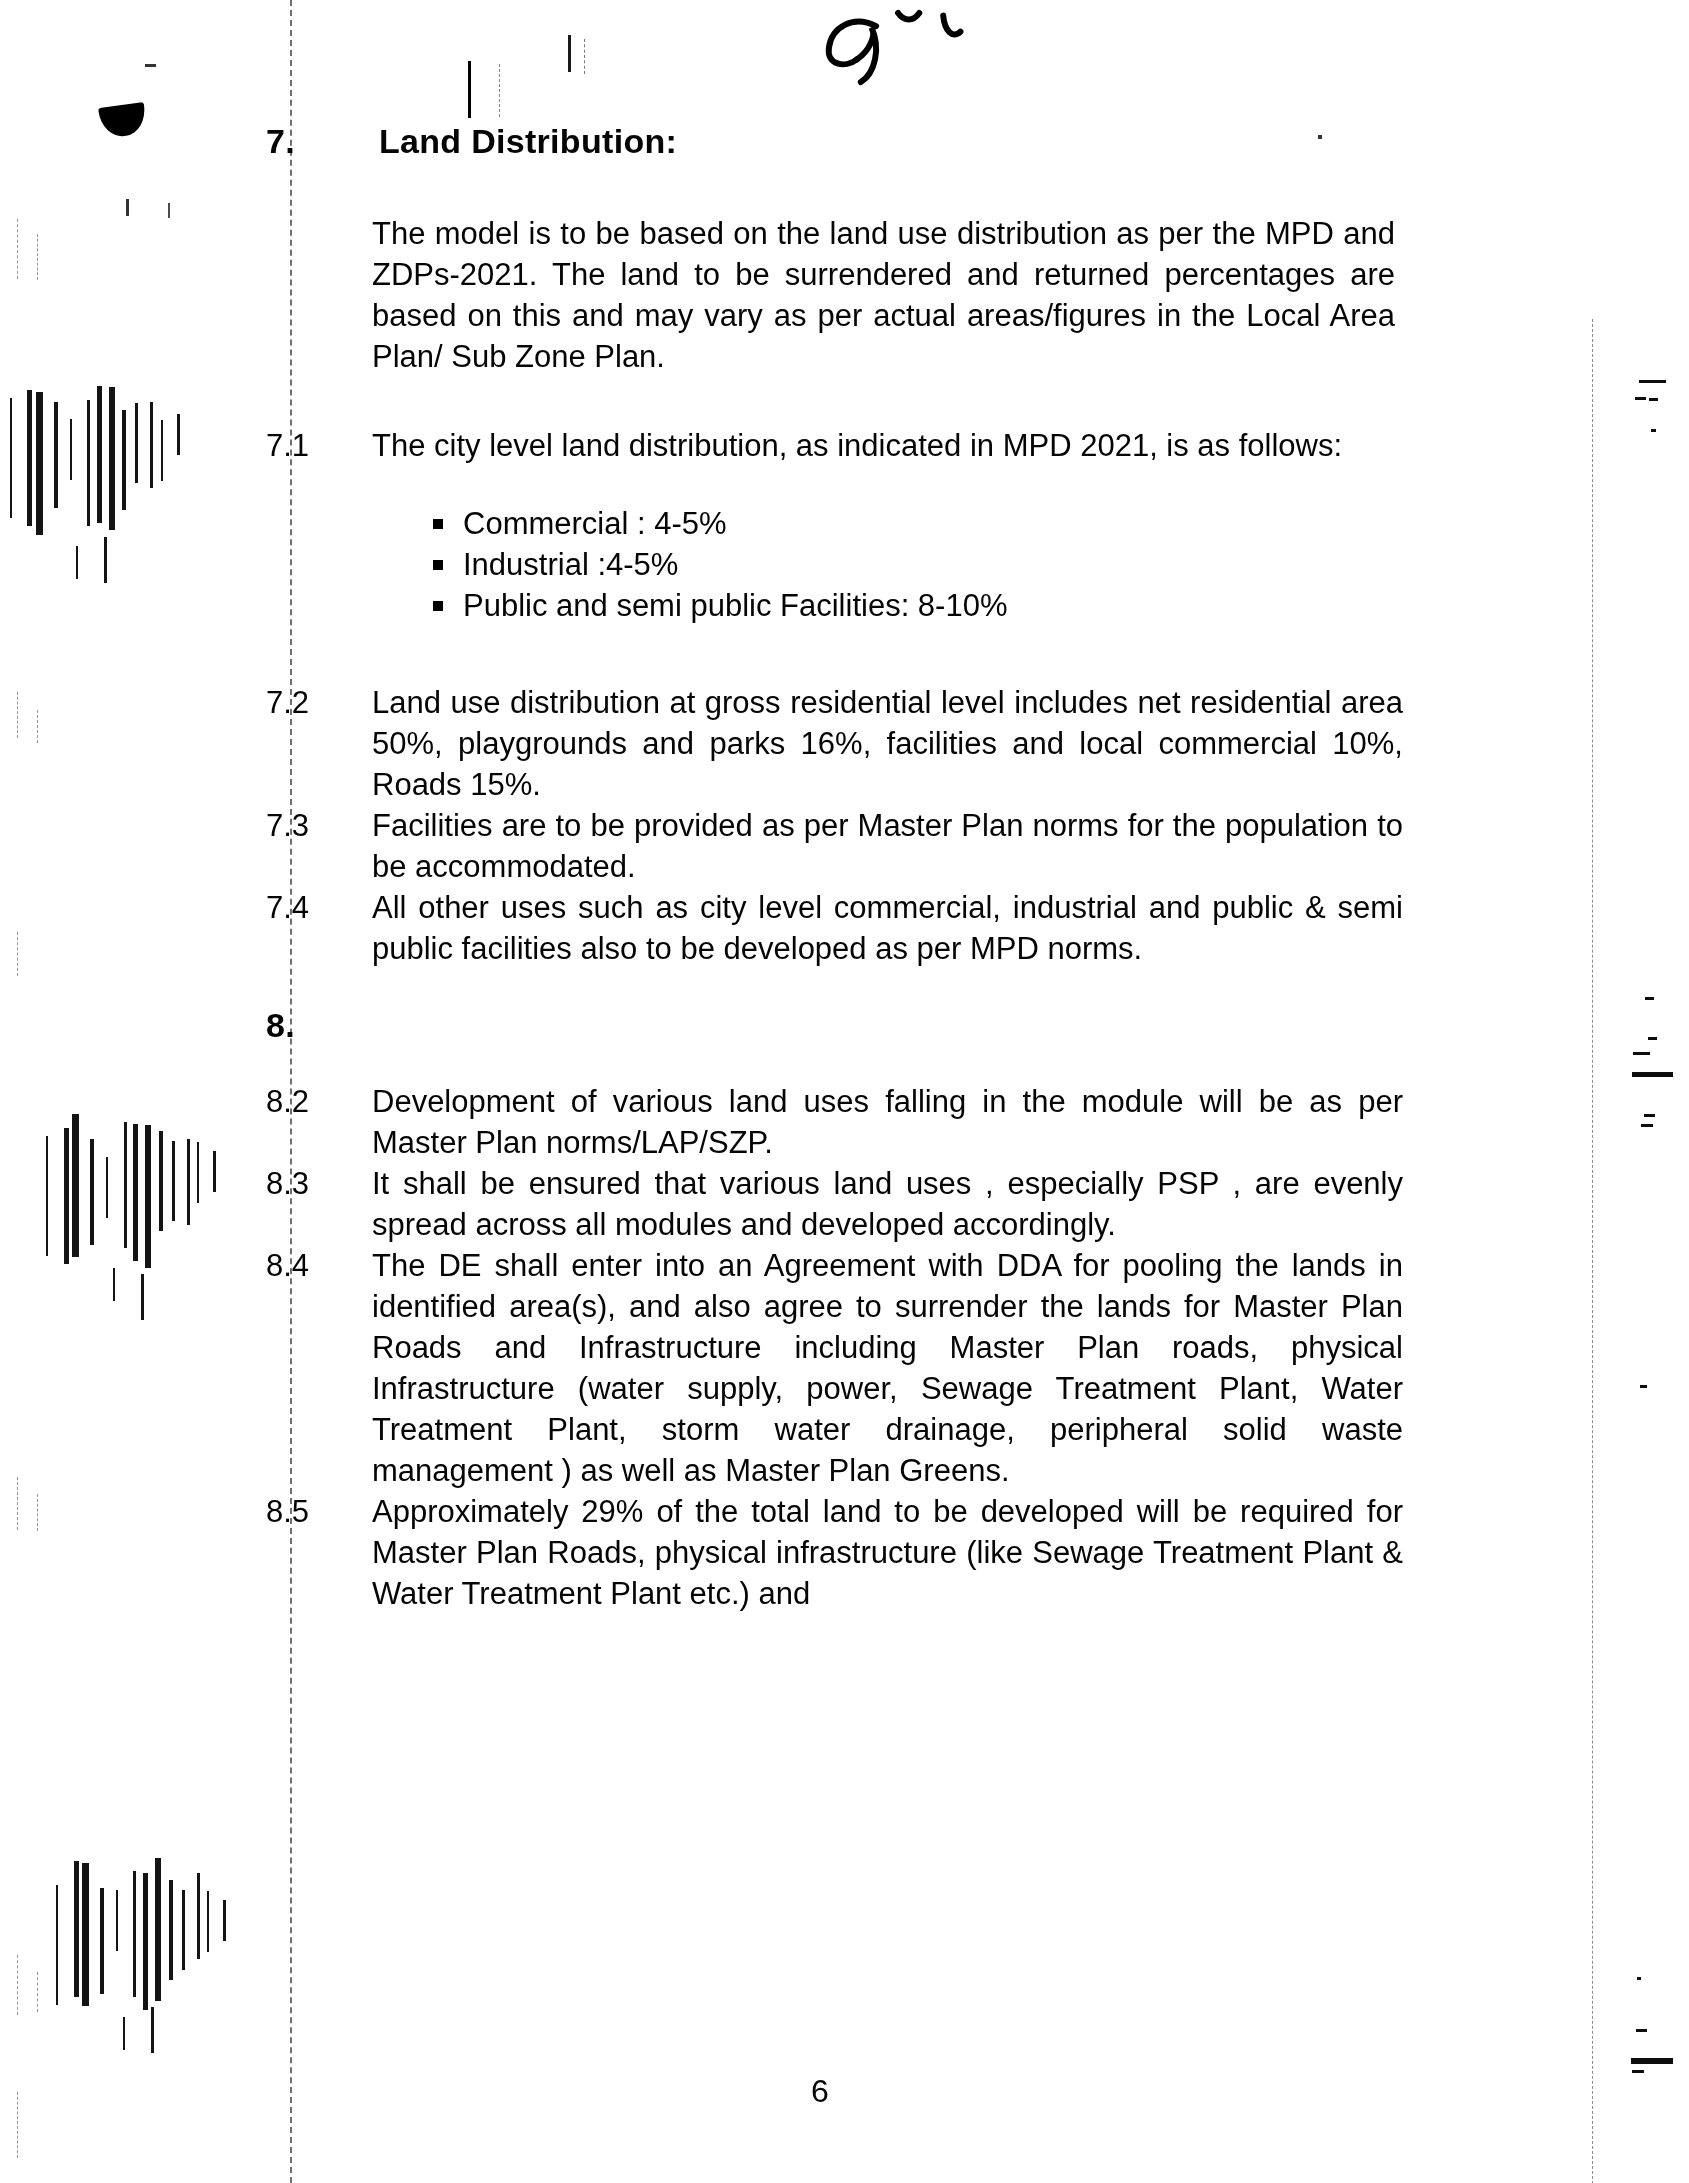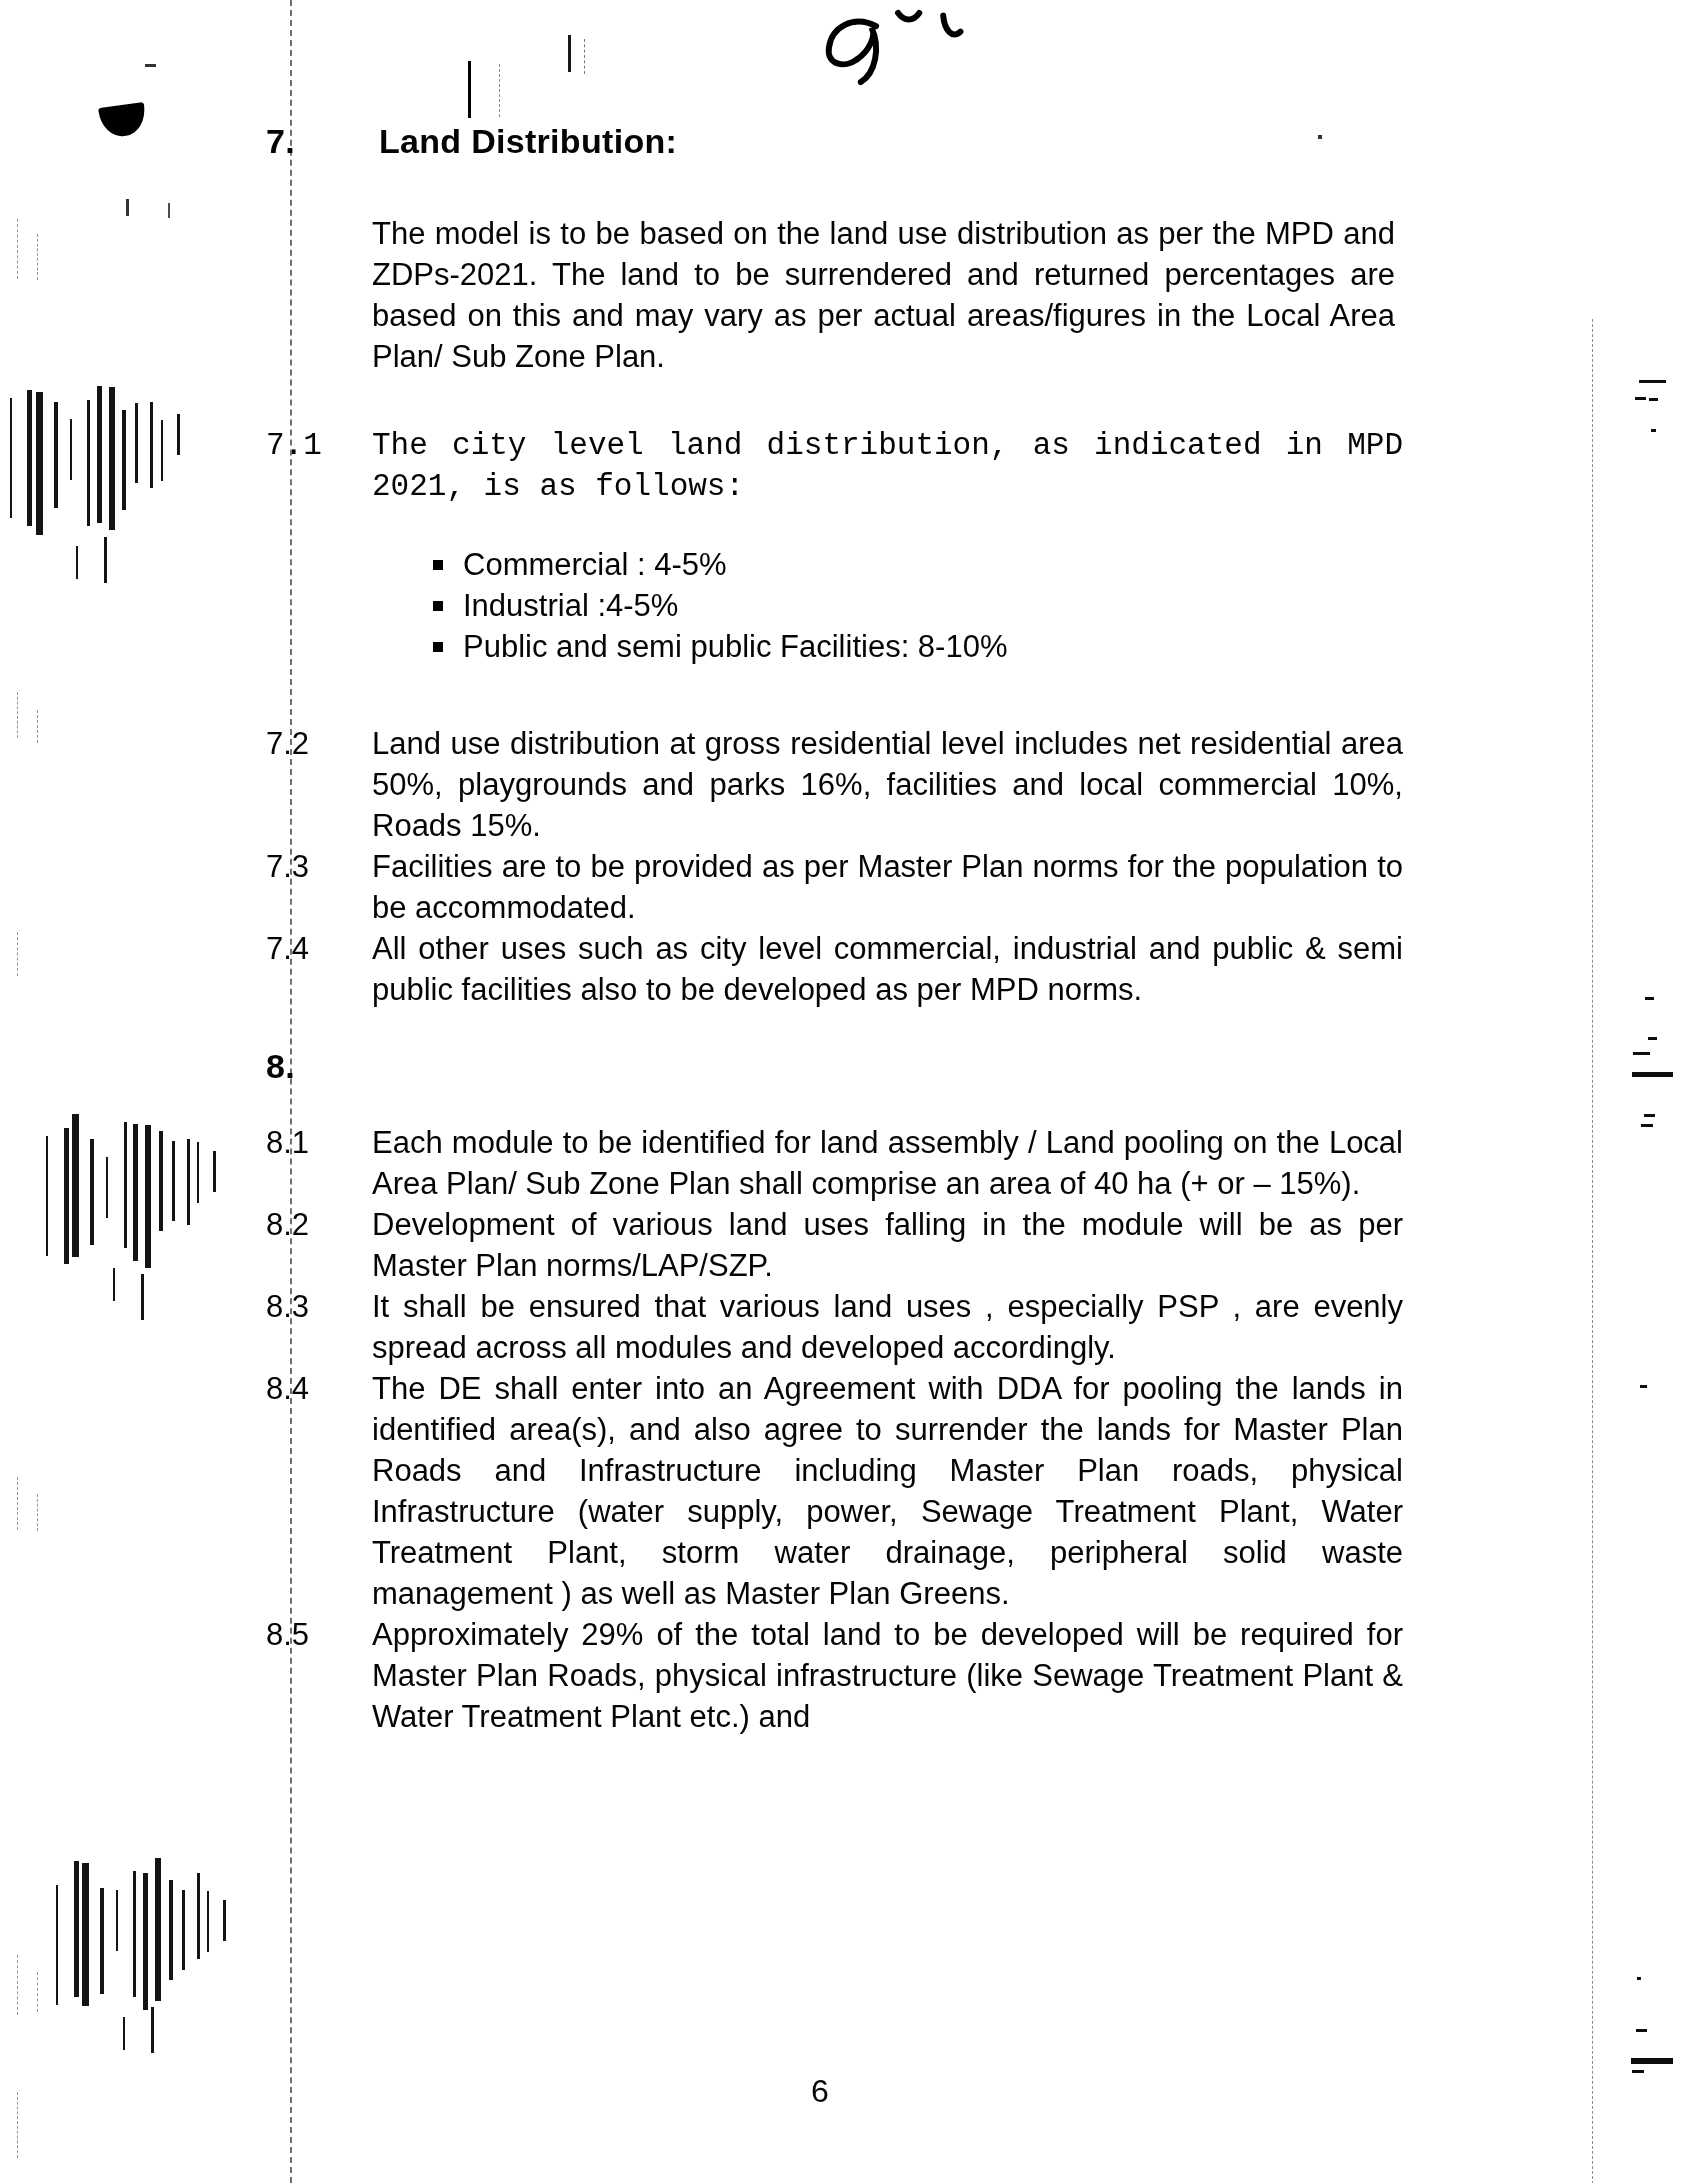--- a/index.html
+++ b/index.html
@@ -16,21 +16,21 @@
     font-size:31px;line-height:41px;
   }
   .sec-heading{display:flex;font-weight:700;font-size:34px;line-height:40px;letter-spacing:0.3px;}
   .sec-heading .num{width:113px;flex-shrink:0;}
   .h7{margin-bottom:52px;}
   .h8{margin-top:36px;margin-bottom:36px;}
   .intro{margin:0 8px 0 106px;text-align:justify;}
   .item{display:flex;}
   .item .num{width:106px;flex-shrink:0;}
   .item .body{flex:1;text-align:justify;}
-  .mt71{margin-top:48px;font-family:Liberation Mono, monospace;}
+  .mt71{margin-top:48px;}
   .mt72{margin-top:56px;}
   .bullets{list-style:none;margin:37px 0 0 0;padding:0;}
   .bullets li{display:flex;align-items:flex-start;}
   .bullet-sq{width:10px;height:10px;background:#000;margin:16px 20px 0 167px;flex-shrink:0;}
   .pagenum{position:absolute;left:811px;top:2073px;font-size:32px;}
   .artifact{position:absolute;background:#000;}
   .vdash{position:absolute;border-left-style:dashed;border-left-color:rgba(0,0,0,.75);}
   .squiggle{position:absolute;left:813px;top:1.3px;}
   .blob{
     position:absolute;left:100px;top:105px;width:46px;height:31px;background:#000;
@@ -95,24 +95,20 @@
 
     <div class="item">
       <span class="num">7.4</span>
       <div class="body">All other uses such as city level commercial, industrial and public &amp; semi public facilities also to be developed as per MPD norms.</div>
     </div>
 
     <div class="sec-heading h8">
       <span class="num">8.</span>
     </div>
 
-    <div class="item">
-      <span class="num">8.1</span>
-      <div class="body">Each module to be identified for land assembly / Land pooling on the Local Area Plan/ Sub Zone Plan shall comprise an area of 40 ha (+ or – 15%).</div>
-    </div>
 
     <div class="item">
       <span class="num">8.2</span>
       <div class="body">Development of various land uses falling in the module will be as per Master Plan norms/LAP/SZP.</div>
     </div>
 
     <div class="item">
       <span class="num">8.3</span>
       <div class="body">It shall be ensured that various land uses , especially PSP , are evenly spread across all modules and developed accordingly.</div>
     </div>

